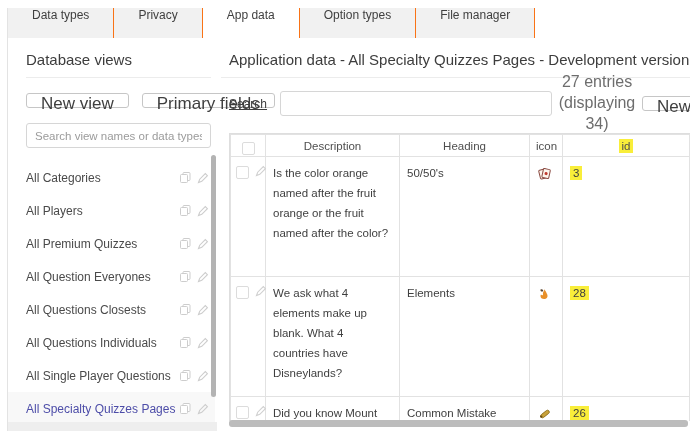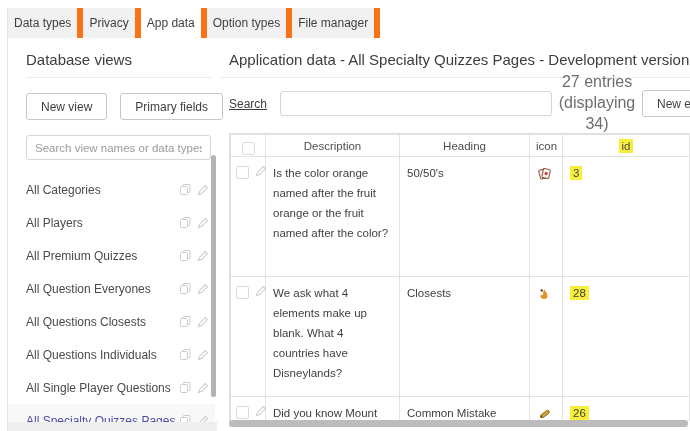--- a/index.html
+++ b/index.html
@@ -11,36 +11,36 @@
     background: #fff;
   }
   .app {
     position: absolute; left: 7px; top: 8px; right: 0; bottom: 0;
     border-left: 1px solid #e3e3e3;
   }
   
   .tabbar { display: flex; height: 30px; }
   .tab {
     background: var(--tab_inactive_bg, #f1f1f1);
-    border-right: 6px solid #f97316;
-    display: flex; align-items: center;
-    padding: 0 6px; cursor: default; white-space: nowrap;
+    border-right: 1px solid #f97316;
+    display: flex; align-items: flex-start;
+    padding: 0 24px; cursor: default; white-space: nowrap;
     color: #3f3f3f;
   }
   .tab.active { background: #fff; }
   
   .content { display: flex; height: 393px; }
   .sidebar { width: 213px; position: relative; padding: 0 10px 0 18px; flex: none; }
   .main { flex: 1; position: relative; overflow: hidden; }
   .panel-title { padding-top: 13px; font-size: 15px; color: #3d3d3d; }
   .divider { border-bottom: 1px solid #ececec; margin-top: 9px; }
   
   .btn {
     background: #fff; border: 1px solid #c6c6c6; border-radius: 3px;
-    height: 27px; padding: 0 14px; font-family: inherit; font-size: 12px;
+    height: 15px; padding: 0 14px; font-family: inherit; font-size: 17px;
     color: #3f3f3f; cursor: pointer; white-space: nowrap;
   }
   .side-buttons { display: flex; gap: 13px; margin-top: 15px; }
   .side-search { margin-top: 15px; }
   .side-search input, .toolbar input {
     width: 100%; height: 25px; border: 1px solid #d6d6d6; border-radius: 3px;
     padding: 0 8px; font-family: inherit; font-size: 11.5px; color: #3f3f3f;
     outline: none;
   }
   .side-search input::placeholder, .toolbar input::placeholder { color: #9b9b9b; }
@@ -283,21 +283,21 @@
               </td>
               <td><span class="hl">3</span></td>
             </tr>
             <tr>
               <td class="sel-cell">
                 <span class="checkbox"></span><span class="edit-pencil"><svg width="12" height="12" viewBox="0 0 12 12">
                       <path d="M1.5 10.5l1.2-3.3 5.6-5.6 2.1 2.1-5.6 5.6z" fill="none" stroke="#d0d0d0" stroke-width="1.1"></path>
                     </svg></span>
               </td>
               <td>We ask what 4 elements make up blank. What 4 countries have Disneylands?</td>
-              <td>Closests</td>
+              <td>Elements</td>
               <td>
                 <svg class="cell-icon" width="14" height="14" viewBox="0 0 14 14">
                   <path d="M7 2c1 2-1.5 2.5-1 5 .3 1.6-1.5 1.5-2 .5C3 9 3.5 12 7 12s4.2-2.8 3-5C9 5 8.5 3.5 7 2z" fill="#e8902a"></path>
                   <path d="M3.5 2.5c1.5-.8 3 .3 2.6 1.4-.4 1-2 .8-2.6-.2z" fill="#5a4632"></path>
                 </svg>
               </td>
               <td><span class="hl">28</span></td>
             </tr>
             <tr>
               <td class="sel-cell">

